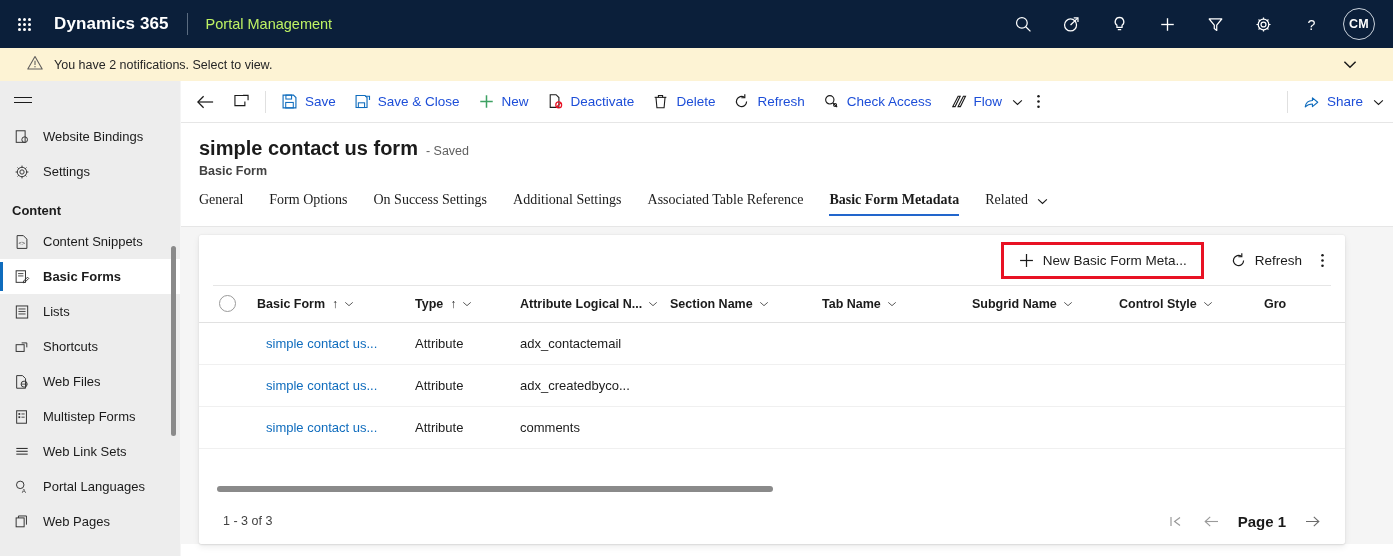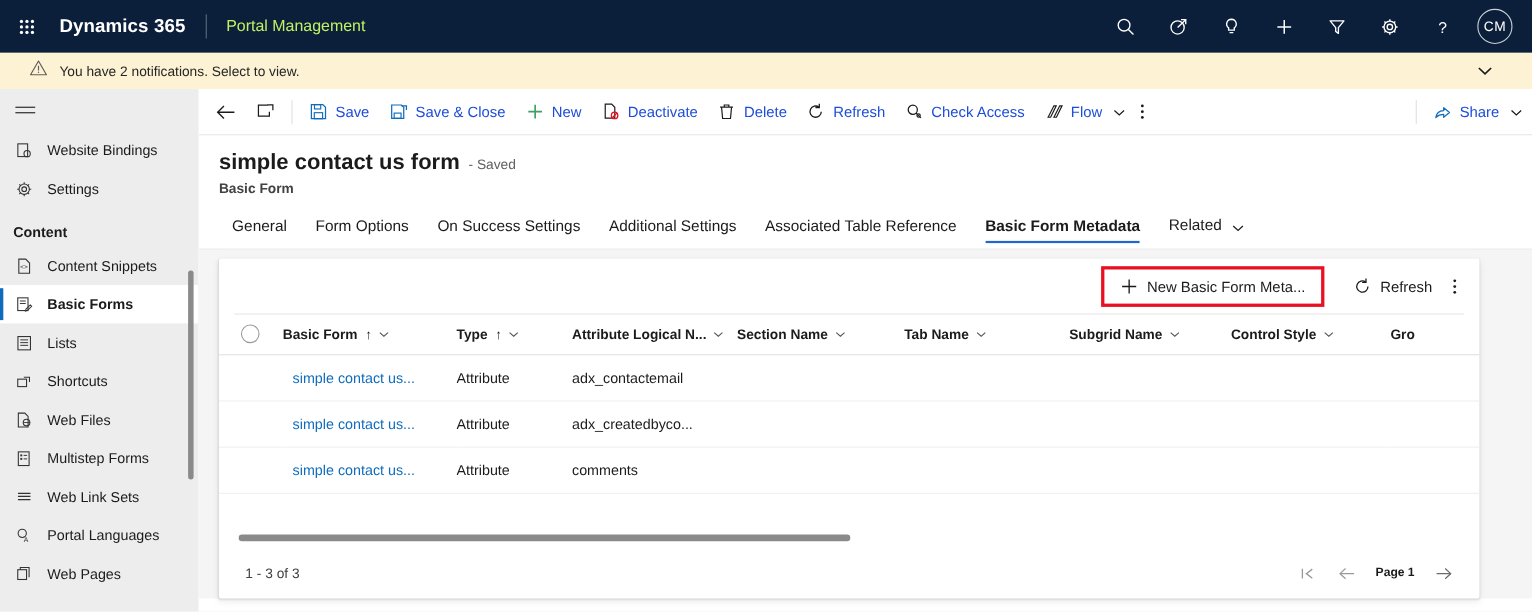--- a/index.html
+++ b/index.html
@@ -23,21 +23,21 @@
   #appname { color: #bef264; font-size: 14.5px; }
   #nav-icons { margin-left: auto; display: flex; align-items: center; height: 48px; padding-right: 12px; }
   .nav-ico {
     width: 48px; height: 48px; display: flex; align-items: center; justify-content: center;
     cursor: pointer;
   }
   .nav-ico svg { display: block; }
   #avatar {
     width: 32px; height: 32px; border-radius: 50%; border: 1.5px solid #c9d1da;
     color: #fff; font-size: 12.5px; display: flex; align-items: center; justify-content: center;
-    margin-left: 8px; margin-right: 6px; cursor: pointer; letter-spacing: .3px;
+    margin-left: 8px; margin-right: 6px; cursor: pointer; letter-spacing: .3px; font-weight: bold;
   }
 
   
   #notifbar {
     position: absolute; top: 48px; left: 0; width: 1393px; height: 33px;
     background: #fdf3d4; display: flex; align-items: center; padding: 0 26px;
   }
   #notif-text { font-size: 12.5px; color: #262626; margin-left: 10px; }
   #notif-chev { margin-left: auto; cursor: pointer; padding: 4px 10px; display:flex; }
 
@@ -88,21 +88,21 @@
   #cmd-right { margin-left: auto; display: flex; align-items: center; height: 42px; }
 
   
   #rec-head { padding: 14px 0 0 18px; }
   #rec-title-line { display: flex; align-items: baseline; }
   #rec-title { font-size: 20px; font-weight: bold; color: #1b1b1b; }
   #rec-saved { font-size: 12.5px; color: #616161; margin-left: 8px; }
   #rec-sub { font-size: 12.5px; color: #424242; margin-top: 4px; font-weight: bold; }
 
   
-  #tabs { display: flex; align-items: center; padding-left: 30px; margin-top: 14px; height: 34px; }
+  #tabs { display: flex; align-items: flex-start; padding-left: 18px; margin-top: 14px; height: 34px; font-family: Liberation Serif, serif; }
   .tab {
     font-size: 14px; color: #1b1b1b; padding: 0 0 8px 0; margin-right: 26px;
     cursor: pointer; position: relative; white-space: nowrap;
   }
   .tab.active { font-weight: bold; }
   .tab.active::after {
     content: ""; position: absolute; left: 0; right: 0; bottom: 0; height: 2.5px; background: #2266cc;
   }
   .tab .tchev { margin-left: 5px; display: inline-block; vertical-align: middle; }
   #tabs-rule { height: 1px; background: #e6e6e6; margin: 0; }
@@ -157,21 +157,21 @@
   }
   #hscroll-thumb { width: 51%; height: 6px; background: #8a8a8a; border-radius: 3px; }
 
   #grid-footer {
     position: absolute; left: 0; right: 0; bottom: 0; height: 46px;
     display: flex; align-items: center; padding: 0 14px 0 24px;
   }
   #rowcount { font-size: 12.5px; color: #424242; }
   #pager { margin-left: auto; display: flex; align-items: center; }
   .pg { padding: 6px 10px; cursor: pointer; display: flex; align-items: center; }
-  #page-label { font-size: 11px; color: #1b1b1b; font-weight: bold; padding: 0 8px; }
+  #page-label { font-size: 15px; color: #1b1b1b; font-weight: bold; padding: 0 8px; }
 </style>
 </head>
 <body>
 
 <div id="topnav">
   <div class="waffle">
     <div class="waffle-grid">
         <i></i>
         <i></i>
         <i></i>

